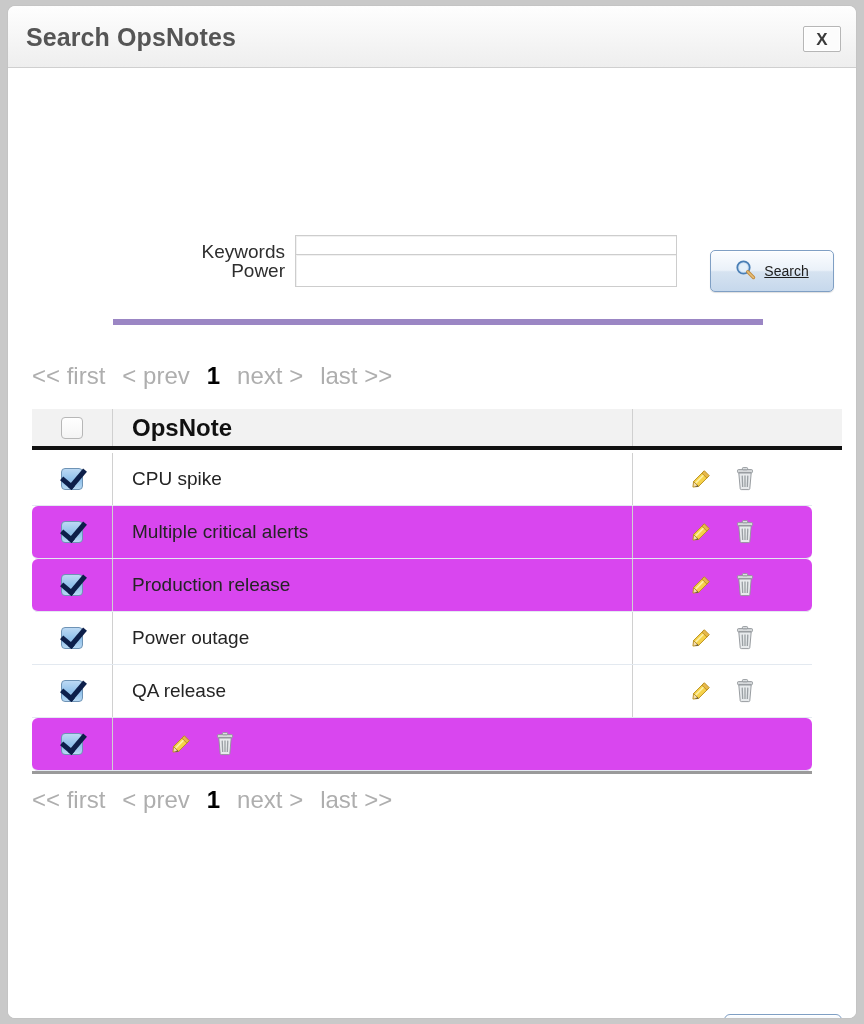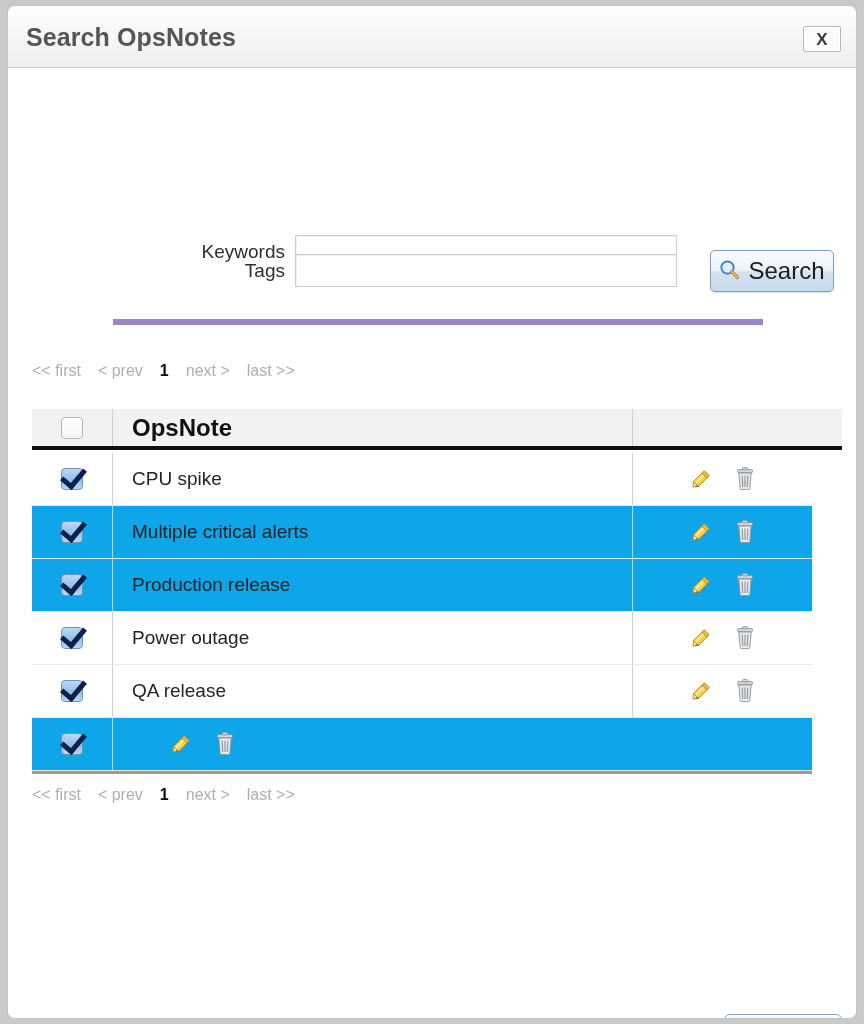--- a/index.html
+++ b/index.html
@@ -113,41 +113,42 @@
     border-radius: 5px;
     background: linear-gradient(to bottom, #fbfdff 0%, #eaf1f9 48%, #d6e3f1 52%, #c6d8ec 100%);
     box-shadow: inset 0 1px 0 #ffffff, 0 1px 1px rgba(0,0,0,0.13);
     display: flex;
     align-items: center;
     justify-content: center;
     cursor: pointer;
     box-sizing: border-box;
   }
   .search-button .btn-label {
-    font-size: 24px;
+    font-size: 14px;
     color: #1d1d1d;
     margin-left: 8px;
+    text-decoration: underline;
   }
 
   .divider-bar {
     position: absolute;
     left: 105px;
     top: 251px;
     width: 650px;
     height: 6px;
     background: #9b86c4;
   }
 
   
   .pager {
     position: absolute;
     left: 24px;
     display: flex;
     align-items: flex-start;
-    font-size: 16px;
+    font-size: 24px;
   }
   .pager.top    { top: 294px; }
   .pager.bottom { top: 718px; }
   .pager .pg {
     color: #aeaeae;
     margin-right: 17px;
     cursor: pointer;
     white-space: nowrap;
   }
   .pager .pg.current {
@@ -198,21 +199,21 @@
     width: 780px;
     border-bottom: 3px solid #9a9a9a;
   }
   .row {
     display: flex;
     align-items: flex-end;
     height: 52px;
     background: #ffffff;
     border-bottom: 1px solid #e3e9f0;
   }
-  .row.alt { background: #0ea5e9; }
+  .row.alt { background: #d946ef; border-radius: 6px; }
   .cell-check {
     width: 81px;
     display: flex;
     align-items: center;
     justify-content: center;
     align-self: stretch;
     border-right: 1px solid #d0d0d0;
     box-sizing: border-box;
   }
   .cell-name {
@@ -304,21 +305,21 @@
   </div>
 
   <div class="dialog-body">
 
     <div class="form-row keywords">
       <div class="form-label">Keywords</div>
       <input class="text-input" type="text" value="" style="">
     </div>
 
     <div class="form-row tags">
-      <div class="form-label">Tags</div>
+      <div class="form-label">Power</div>
       <input class="text-input" type="text" value="" style="">
     </div>
 
     <div class="search-button">
       <span>
         <svg width="21" height="21" viewBox="0 0 21 21">
           <circle cx="8.5" cy="8.5" r="6.2" fill="#cfe3f5" stroke="#4a7fb5" stroke-width="1.8"></circle>
           <circle cx="8.5" cy="8.5" r="4.2" fill="#e8f2fb" opacity="0.8"></circle>
           <line x1="12.8" y1="12.8" x2="18.5" y2="18.5" stroke="#c08a3e" stroke-width="3.4" stroke-linecap="round"></line>
           <line x1="12.8" y1="12.8" x2="18.5" y2="18.5" stroke="#e8c07a" stroke-width="1.6" stroke-linecap="round"></line>

